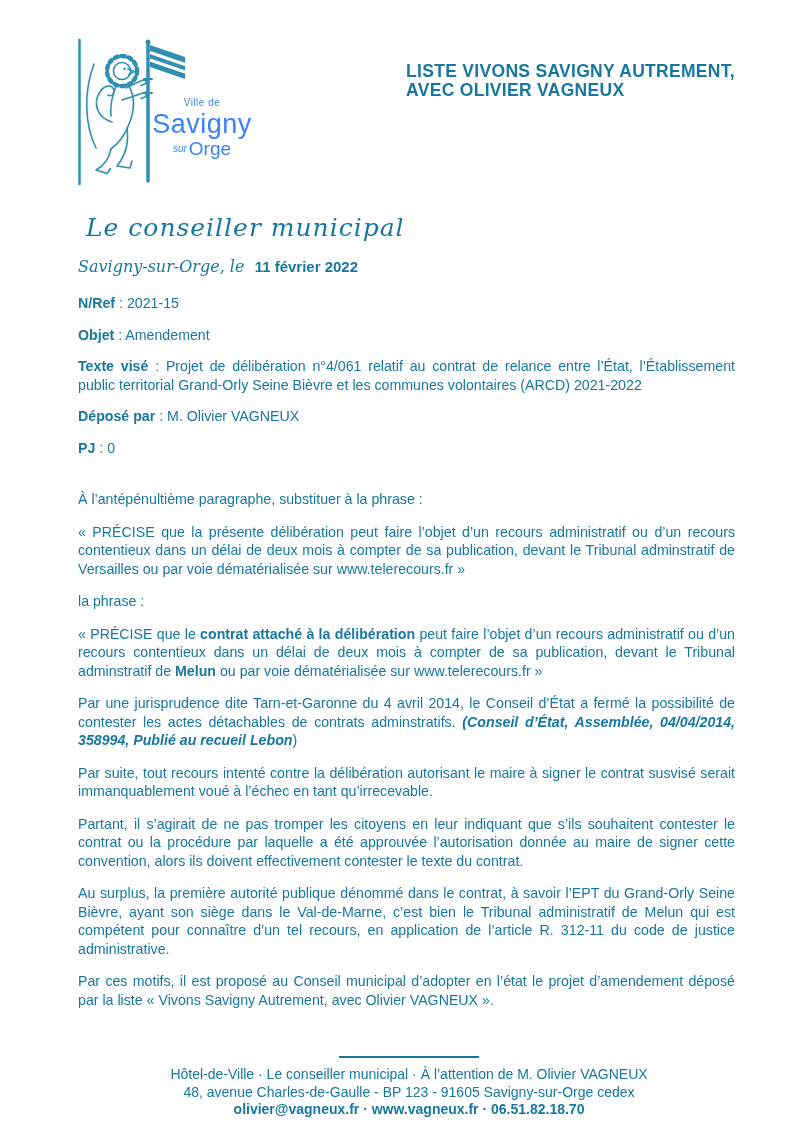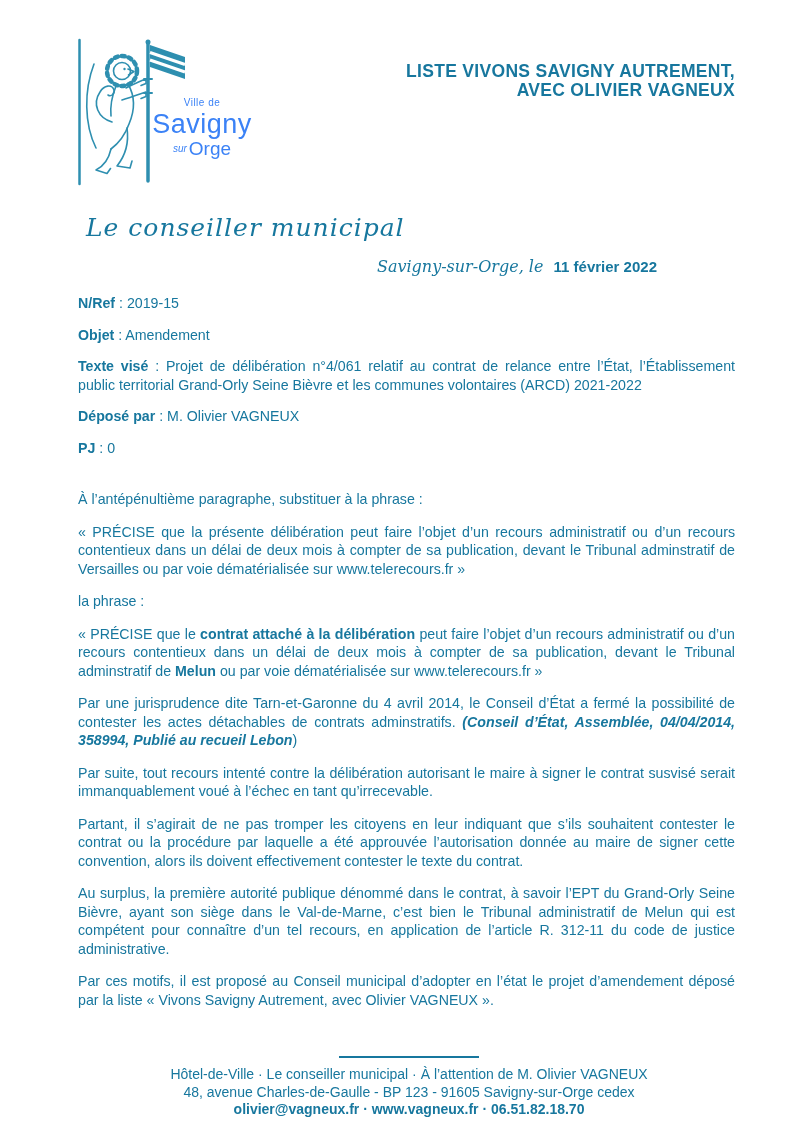--- a/index.html
+++ b/index.html
@@ -13,33 +13,33 @@
   
   .logo { position:absolute; left:78px; top:38px; width:182px; height:150px; }
   .logo svg { position:absolute; left:0; top:0; }
   .logo-text { position:absolute; left:70px; top:60px; width:108px; text-align:center; color:#3b82f6; line-height:1; }
   .lt1 { font-size:10px; margin-bottom:2px; letter-spacing:0.5px; }
   .lt2 { font-size:27px; letter-spacing:0.5px; line-height:28px; }
   .lt3 { font-size:19px; line-height:21px; }
   .lt3 .sur { font-size:10px; position:relative; top:-3px; margin-right:2px;font-style:italic; }
 
   .header-title {
-    position:absolute; top:62px; right:75px; text-align:right;
+    position:absolute; top:62px; right:75px; text-align:left;
     font-weight:700; font-size:17.5px; line-height:19px; letter-spacing:0.3px;
   }
 
   
   .content { position:absolute; left:78px; top:205px; width:657px; }
 
   .sender-title {
     margin:8px; font-family:"DejaVu Serif","Liberation Serif",serif;
     font-style:italic; font-weight:400; font-size:25px; line-height:30px;
     letter-spacing:1px;
   }
-  .dateline { text-align:right; padding-right:78px; margin-top:14px; font-size:15px; line-height:20px; }
+  .dateline { text-align:left; padding-right:78px; margin-top:14px; font-size:15px; line-height:20px; }
   .dateline .place { font-family:"DejaVu Serif","Liberation Serif",serif; font-style:italic; font-size:16px; }
   .dateline .date { font-weight:700; margin-left:6px; }
 
   .refs { margin-top:17px; }
   .ref-row { margin:0 0 13px 0; font-size:14.2px; line-height:18.5px; text-align:justify; }
   .ref-row b { font-weight:700; }
 
   .body { margin-top:33px; }
   .body p { margin:0 0 14px 0; font-size:14.2px; line-height:18.5px; }
   .body p.just { text-align:justify; }
@@ -107,21 +107,21 @@
   <div class="content">
 
     <h1 class="sender-title">Le conseiller municipal</h1>
 
     <div class="dateline">
       <span class="place">Savigny-sur-Orge, le</span>
       <span class="date">11 février 2022</span>
     </div>
 
     <div class="refs">
-      <p class="ref-row"><b>N/Ref</b><span> : </span><span>2019-15</span></p>
+      <p class="ref-row"><b>N/Ref</b><span> : </span><span>2021-15</span></p>
       <p class="ref-row"><b>Objet</b><span> : </span><span>Amendement</span></p>
       <p class="ref-row"><b>Texte visé</b><span> : </span><span>Projet de délibération n°4/061 relatif au contrat de relance entre l’État, l’Établissement public territorial Grand-Orly Seine Bièvre et les communes volontaires (ARCD) 2021-2022</span></p>
       <p class="ref-row"><b>Déposé par</b><span> : </span><span>M. Olivier VAGNEUX</span></p>
       <p class="ref-row"><b>PJ</b><span> : </span><span>0</span></p>
     </div>
 
     <div class="body">
       <p>À l’antépénultième paragraphe, substituer à la phrase :</p>
       <p class="just">« PRÉCISE que la présente délibération peut faire l’objet d’un recours administratif ou d’un recours contentieux dans un délai de deux mois à compter de sa publication, devant le Tribunal adminstratif de Versailles ou par voie dématérialisée sur www.telerecours.fr »</p>
       <p>la phrase :</p>

